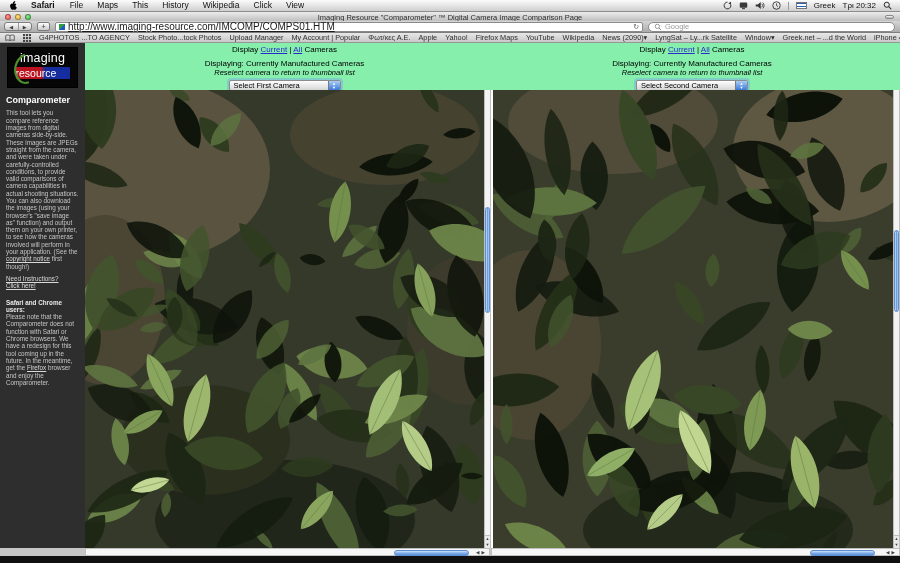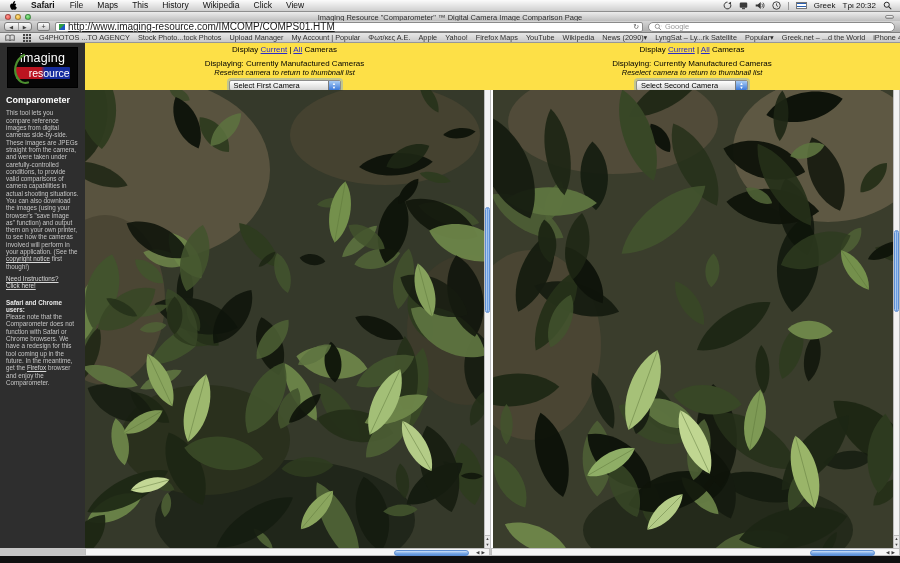--- a/index.html
+++ b/index.html
@@ -61,30 +61,30 @@
     white-space:nowrap;overflow:hidden;}
   .bm{flex:0 0 auto;}
 
   
   #sidebar{position:absolute;left:0;top:43px;width:85px;height:505px;background:#2e2e2e;
     color:#c9c9c9;font-size:6.3px;line-height:1.16;padding:4px 6px;}
   #logo{position:relative;width:71px;height:41px;margin:0 auto 7px;background:#060606;
     border:1px solid #000;}
   #logo-swoosh{position:absolute;left:2px;top:4px;}
   .logo-l1{font-size:12.5px;color:#fff;text-align:center;margin-top:3px;letter-spacing:0.2px;}
-  .logo-l2{width:54px;margin:1px auto 0;text-align:right;font-size:10.5px;color:#fff;
+  .logo-l2{width:54px;margin:1px auto 0;text-align:left;font-size:10.5px;color:#fff;
     background:linear-gradient(90deg,#bb1420 0 46%,#152d9e 54% 100%);border-radius:1px;}
   #sb-title{font-size:9px;font-weight:bold;color:#fff;margin:2px 0 4px;}
   .sb-text{margin-bottom:5px;color:#c6c6c6;}
   .sb-text a,.sb-link{color:#d9d9d9;text-decoration:underline;cursor:pointer;}
   .sb-link{display:block;}
   .sb-bold{font-weight:bold;color:#e8e8e8;}
 
   
-  .panel-header{position:absolute;top:43px;height:47px;background:#fde047;text-align:center;
+  .panel-header{position:absolute;top:43px;height:47px;background:#86efac;text-align:center;
     font-size:8px;color:#000;}
   #headerL{left:85px;width:399px;}
   #headerR{left:484px;width:416px;}
   .disp-line{padding-top:2px;}
   .disp-line a{color:#2a2ac8;text-decoration:underline;}
   .displaying{margin-top:5px;}
   .reselect{font-style:italic;font-size:7.5px;}
   .popup{margin:3px auto 0;width:112px;height:11px;border:1px solid #8c8c8c;border-radius:2px;
     background:linear-gradient(#ffffff,#d5d5d5);display:flex;align-items:center;
     position:relative;font-size:7.5px;padding-left:4px;color:#000;
@@ -241,21 +241,21 @@
     <span class="bm">Upload Manager</span>
     <span class="bm">My Account | Popular</span>
     <span class="bm">Φωτ/κες Α.Ε.</span>
     <span class="bm">Apple</span>
     <span class="bm">Yahoo!</span>
     <span class="bm">Firefox Maps</span>
     <span class="bm">YouTube</span>
     <span class="bm">Wikipedia</span>
     <span class="bm">News (2090)▾</span>
     <span class="bm">LyngSat – Ly...rk Satellite</span>
-    <span class="bm">Popular▾</span>
+    <span class="bm">Window▾</span>
     <span class="bm">Greek.net – ...d the World</span>
     <span class="bm">iPhone 4 iPa...hone Hellas</span>
 
   </div>
 
   <div id="sidebar">
     <div id="logo">
       <svg id="logo-swoosh" width="20" height="34" viewBox="0 0 20 34">
           <path d="M14 3C5 8 2 20 9 28c2 2.5 6 3.5 9 2.5" fill="none" stroke="#4c8f2f" stroke-width="2.2" stroke-linecap="round"></path>
         </svg>

